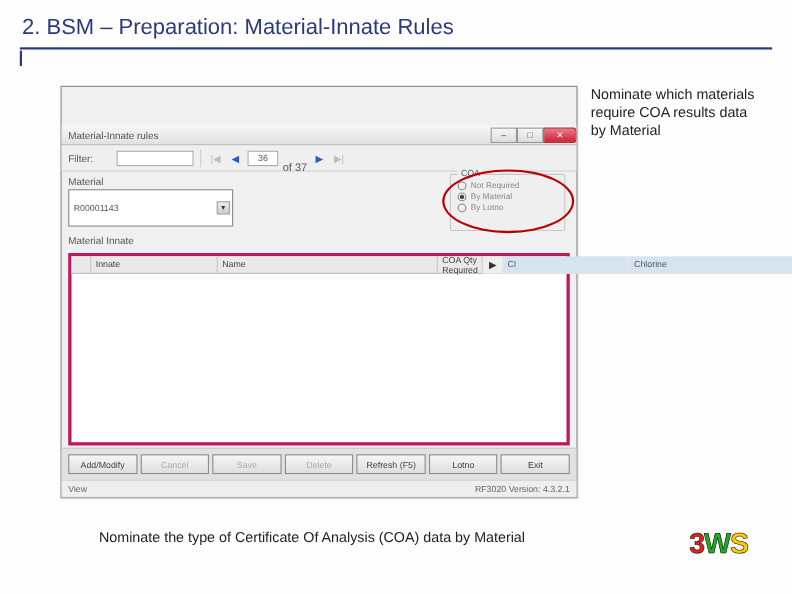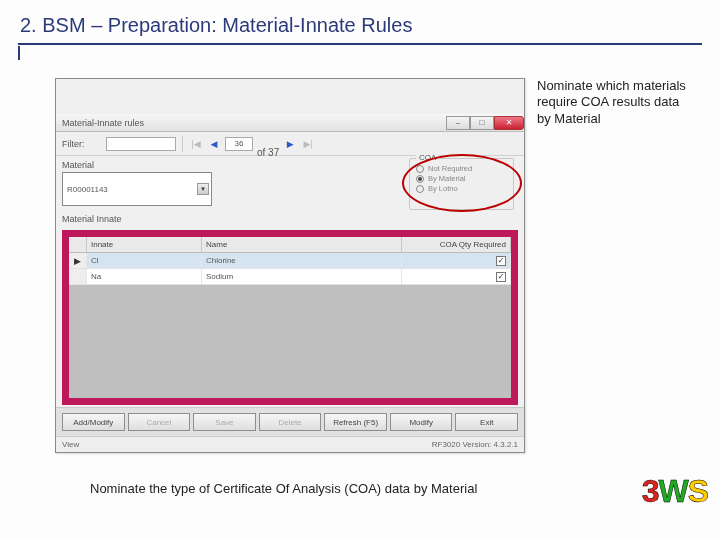--- a/index.html
+++ b/index.html
@@ -149,24 +149,24 @@
   }
   .radio.sel::after { content:""; width:4px; height:4px; border-radius:50%; background:#444; }
   .ellipse {
     position:absolute;
     border:2px solid #b00;
     border-radius:50%;
     pointer-events:none;
   }
   .grid-area {
     margin-top:6px;
-    border:7px solid #be185d;
+    border:3px solid #be185d;
     background:#fff;
     height:175px;
-    display:flex; flex-direction:column;
+    display:flex; flex-direction:row;
   }
   .grid-head {
     display:flex; background:#e9e9e9; height:16px;
     border-bottom:1px solid #bdbdbd;
     font-size:8px; color:#444;
   }
   .gh { border-right:1px solid #c8c8c8; display:flex; align-items:center; padding:0 4px; }
   .gh.sel { width:18px; padding:0; }
   .gh.c1 { width:115px; }
   .gh.c2 { width:200px; }
@@ -205,23 +205,23 @@
     font-family: Verdana, sans-serif;
   }
   .footnote {
     position:absolute;
     left:90px; bottom:44px;
     font-size:13px; color:#222;
     font-family: Verdana, sans-serif;
   }
   .logo {
     position:absolute;
-    right:12px; bottom:30px;
+    right:40px; bottom:30px;
     font-family: "Arial Black", Arial, sans-serif;
-    font-size:32px; font-weight:900;
+    font-size:26px; font-weight:900;
     letter-spacing:-1px;
   }
   .logo .g3 { color:#d22; -webkit-text-stroke:0.5px #000; }
   .logo .gW { color:#2a2; -webkit-text-stroke:0.5px #000; }
   .logo .gS { color:#fc0; -webkit-text-stroke:0.5px #000; }
 </style>
 </head>
 <body>
 
 <div class="slide-title">2. BSM – Preparation: Material-Innate Rules</div>
@@ -306,21 +306,21 @@
         <div class="grid-fill"></div>
       </div>
     </div>
 
     <div class="btnbar">
       <div class="btn">Add/Modify</div>
       <div class="btn dim">Cancel</div>
       <div class="btn dim">Save</div>
       <div class="btn dim">Delete</div>
       <div class="btn">Refresh (F5)</div>
-      <div class="btn">Modify</div>
+      <div class="btn">Lotno</div>
       <div class="btn">Exit</div>
     </div>
 
     <div class="statusbar">
       <span>View</span>
       <span>RF3020 Version: 4.3.2.1</span>
     </div>
   </div>
 
   <div class="callout">Nominate which materials require COA results data by Material</div>

